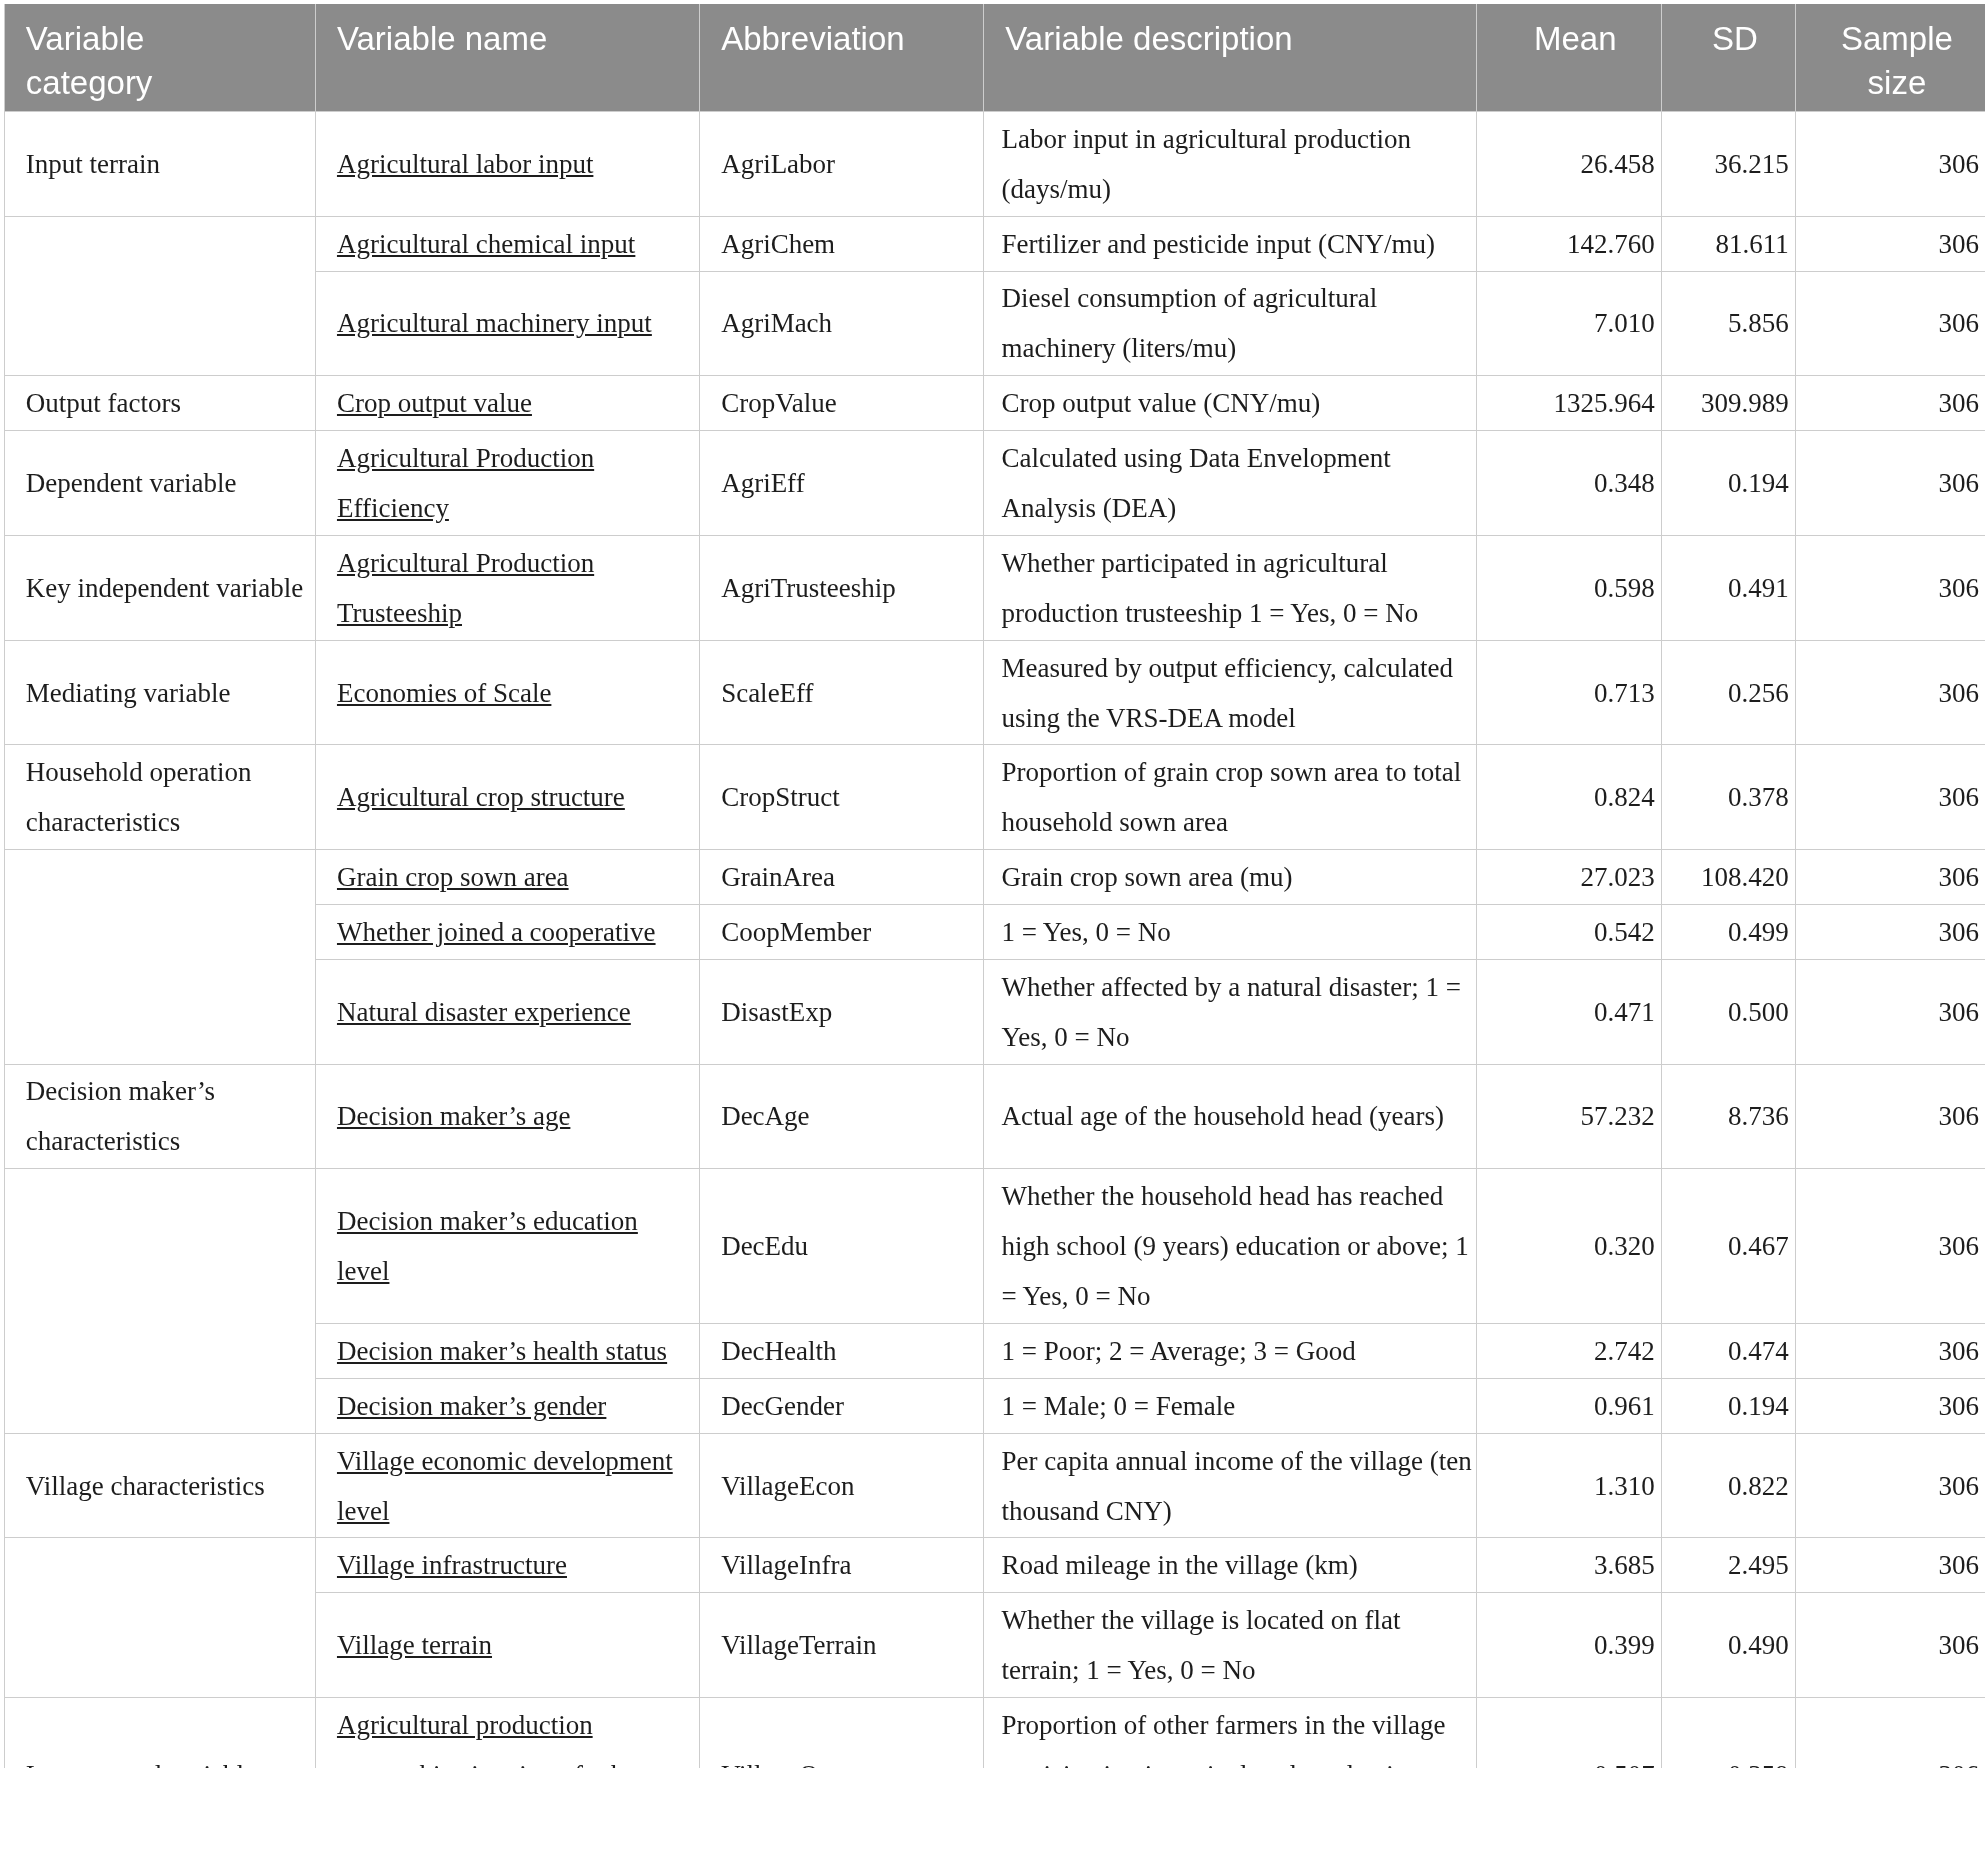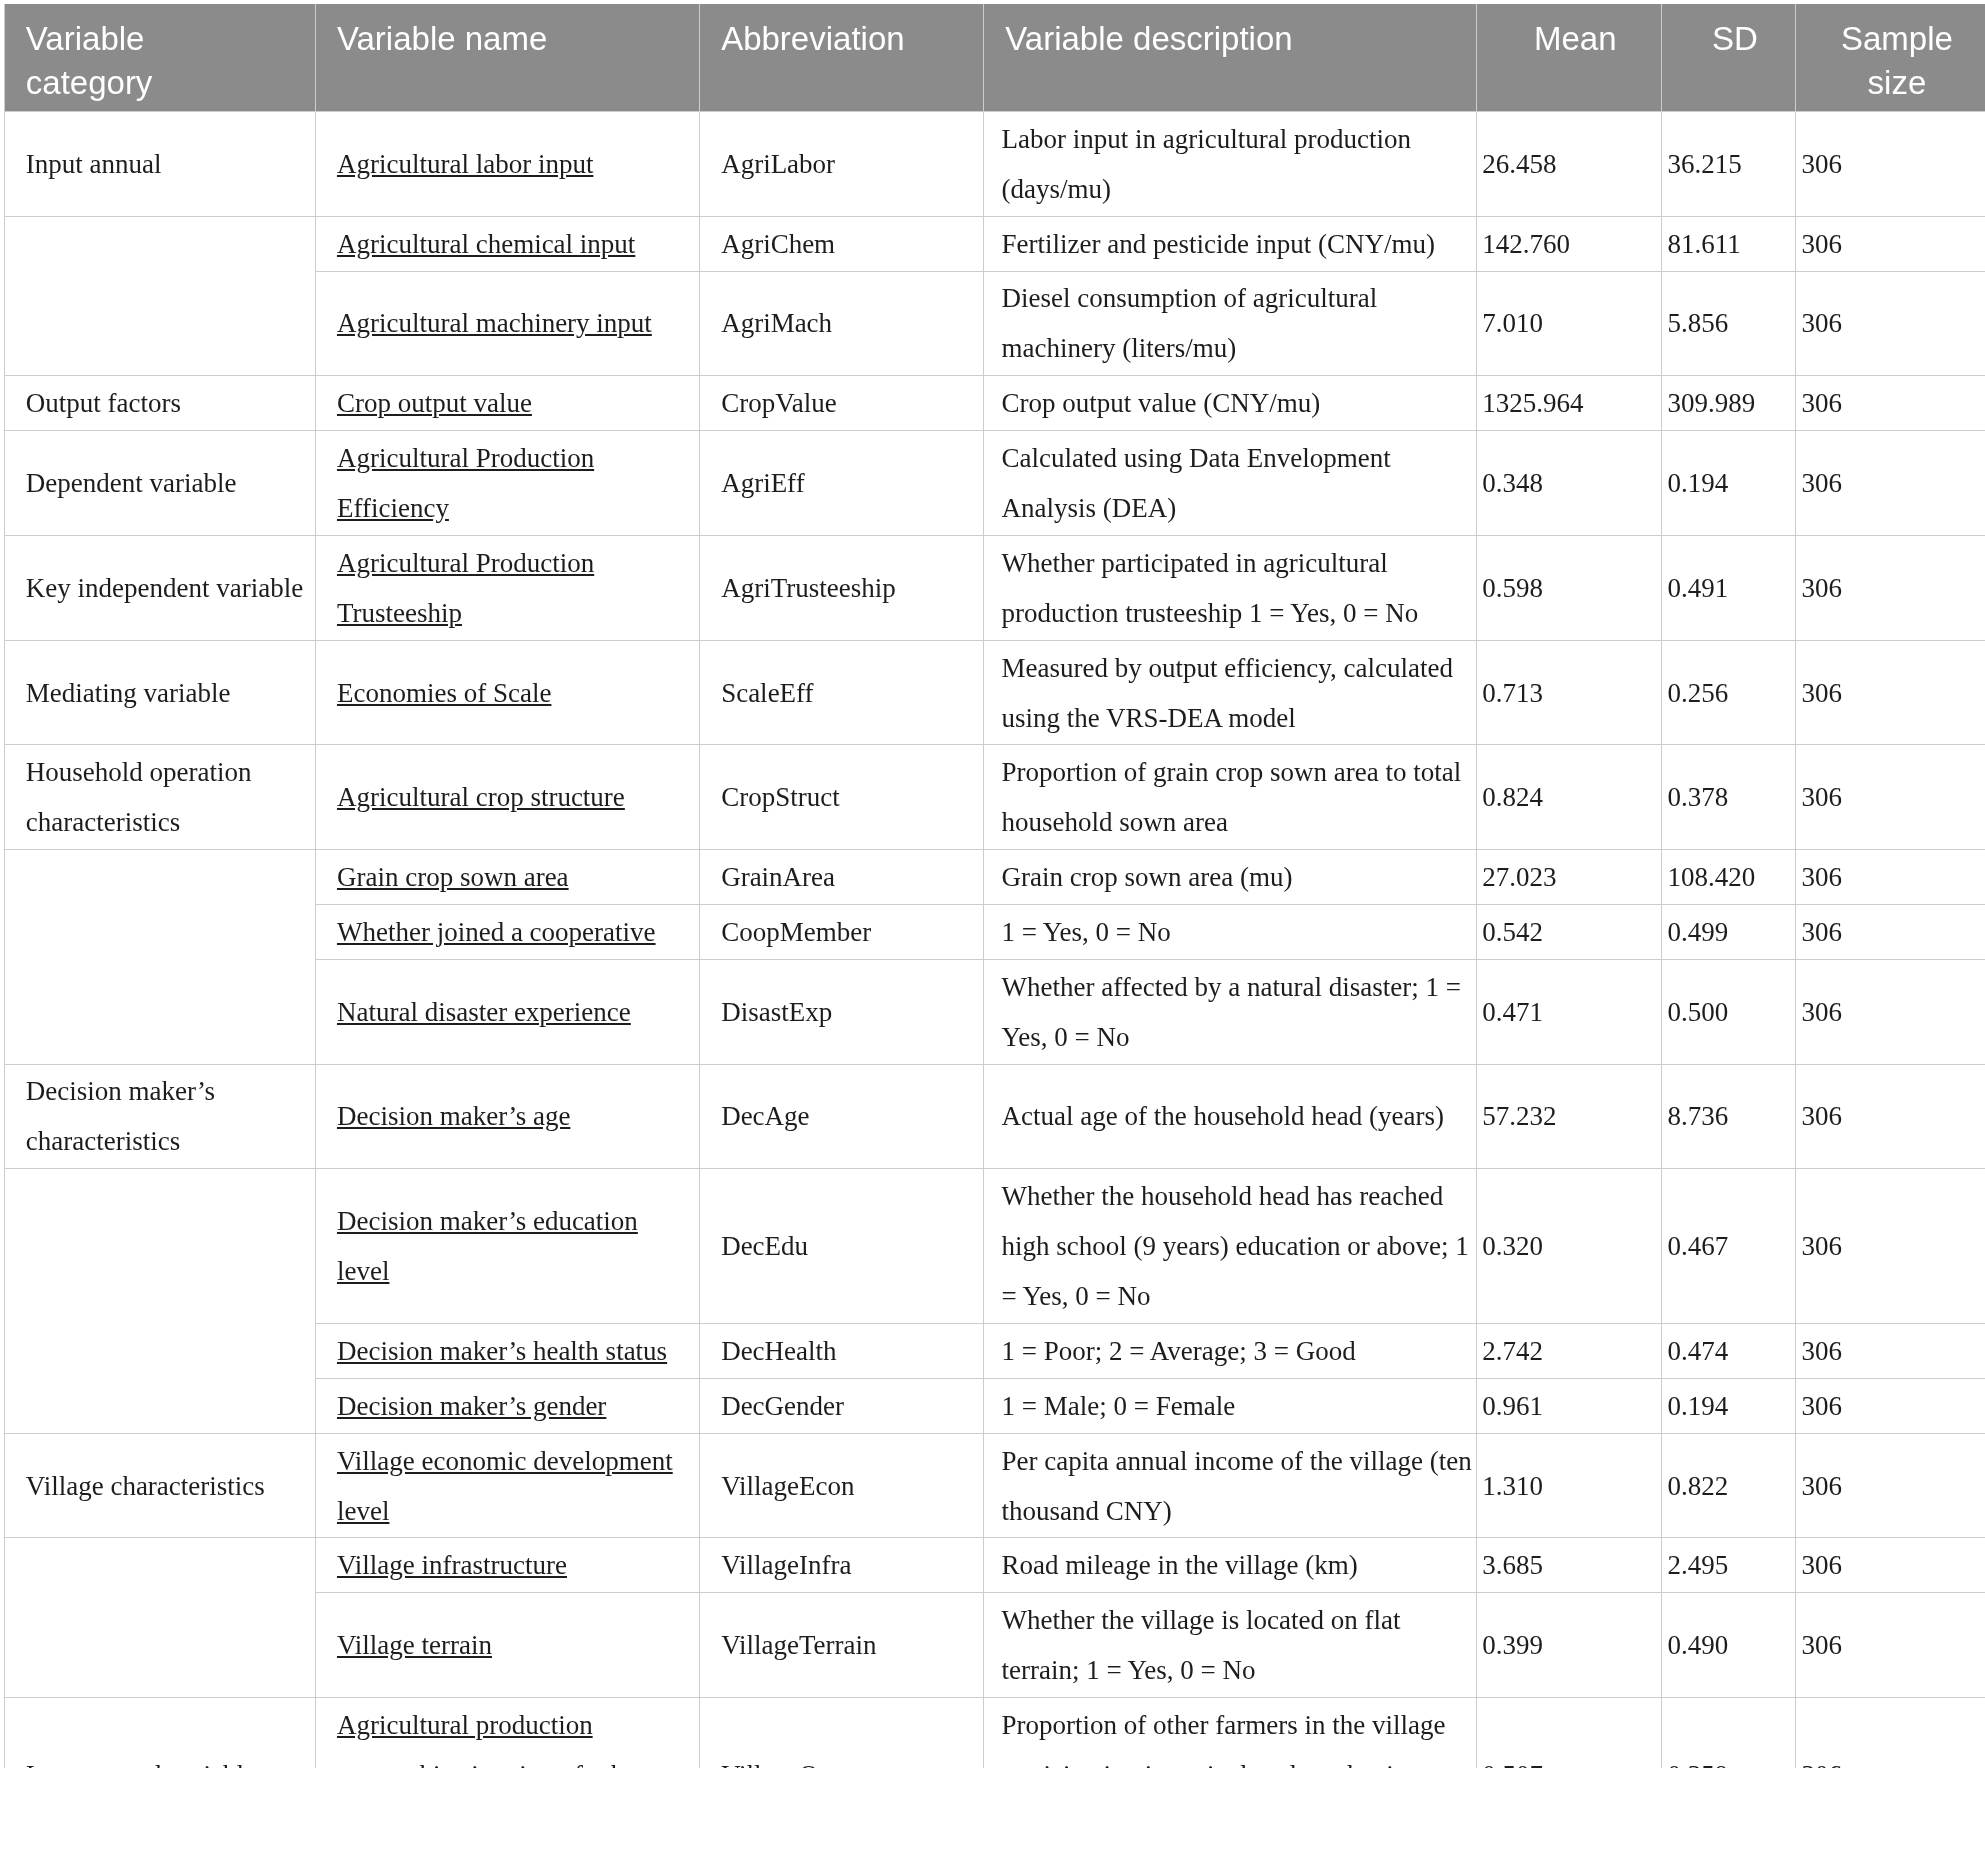--- a/index.html
+++ b/index.html
@@ -46,21 +46,21 @@
     border:1.9px solid var(--border);
     vertical-align:middle;
     padding:1.9px 7.7px 1.9px 21px;
     background:#fff;
   }
   table.vars td.desc{padding:1.9px 3.8px 1.9px 17.3px;margin-top:44px;}
   table.vars td.name{padding:1.9px 3.8px 1.9px 21px;text-decoration:underline;}
   table.vars td.mean,
   table.vars td.sd,
   table.vars td.n{
-    text-align:left;
+    text-align:right;
     padding:1.9px 5.8px;
   }
 </style>
 </head>
 <body>
 
 <div class="page">
   <table class="vars">
     <colgroup>
       <col style="width:311px">
@@ -77,21 +77,21 @@
         <th>Variable name</th>
         <th>Abbreviation</th>
         <th>Variable description</th>
         <th class="center">Mean</th>
         <th class="center">SD</th>
         <th class="center">Sample size</th>
       </tr>
     </thead>
     <tbody>
         <tr>
-          <td class="cat">Input annual</td>
+          <td class="cat">Input terrain</td>
           <td class="name">Agricultural labor input</td>
           <td class="abbr">AgriLabor</td>
           <td class="desc">Labor input in agricultural production (days/mu)</td>
           <td class="mean">26.458</td>
           <td class="sd">36.215</td>
           <td class="n">306</td>
         </tr>
         <tr>
           <td class="cat" rowspan="2"></td>
           <td class="name">Agricultural chemical input</td>

